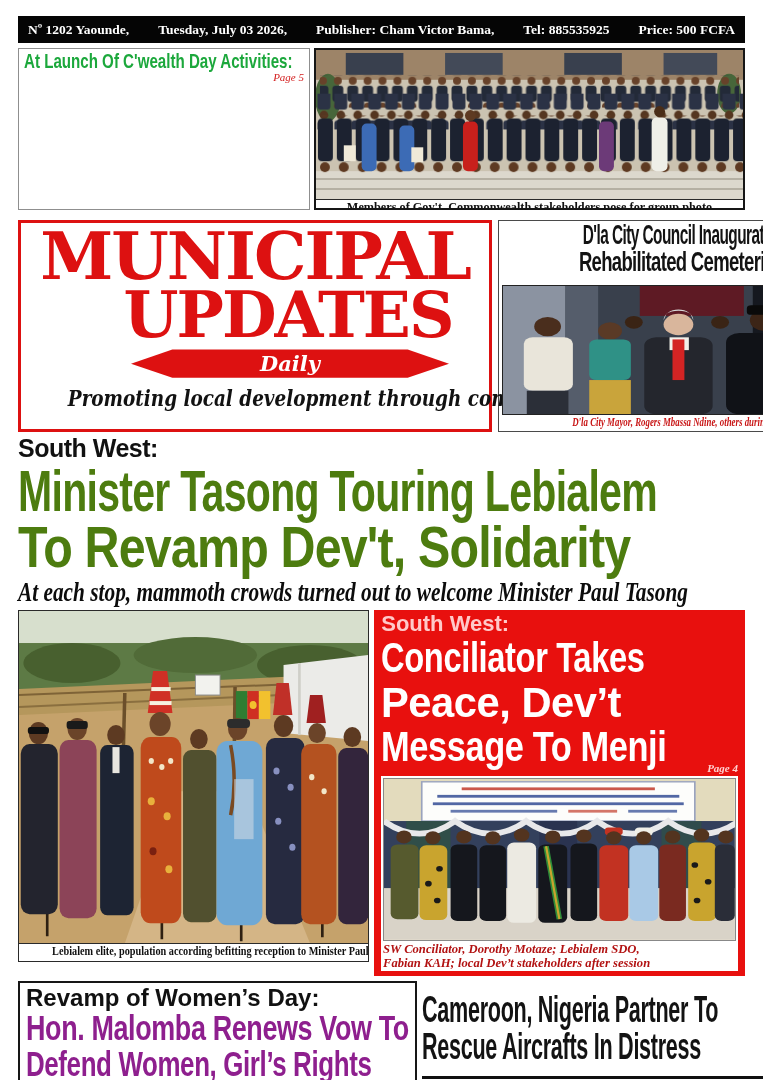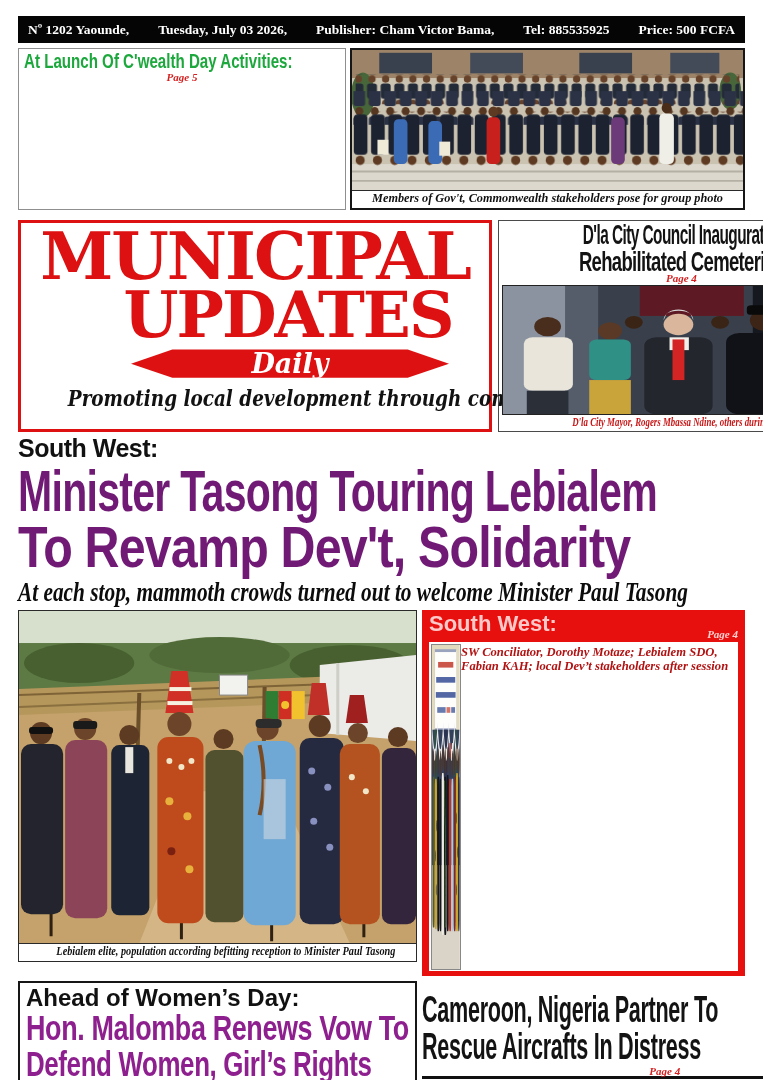--- a/index.html
+++ b/index.html
@@ -14,75 +14,75 @@
   .ln { display:block; white-space:nowrap; transform:scaleX(var(--sx,1)); transform-origin:left center; }
   .ln.c { transform-origin:center center; text-align:center; }
 
   
   .topbar { height:27px; background:#050505; color:#fff; display:flex; align-items:center;
     justify-content:space-between; padding:0 10px; font-family:"Liberation Serif",serif;
     font-weight:bold; font-size:13.5px; }
 
   .row { display:flex; }
   .pageref { color:#d42020; font-family:"Liberation Serif",serif; font-style:italic;
-    font-weight:bold; font-size:11px; text-align:center; line-height:1; }
+    font-weight:normal; font-size:11px; text-align:right; line-height:1; }
 
   
   .row1 { margin-top:5px; height:162px; gap:4px; }
-  .lead-box { width:328px; border:1px solid #8f8f8f; padding:1px 5px 0; background:#fff; }
+  .lead-box { width:292px; border:1px solid #8f8f8f; padding:1px 5px 0; background:#fff; }
   .kicker-green { color:#1ca83c; font-weight:bold; font-size:21px; line-height:1.05; }
   .lead-hl { color:#131313; font-weight:bold; font-size:38px; line-height:0.97; letter-spacing:-1px; }
   .photo-frame { position:relative; border:2px solid #161616; background:#cbc3b1;
     display:flex; flex-direction:column; overflow:hidden; }
   .photoA-wrap { flex:1; }
   .photo-frame svg { display:block; width:100%; height:100%; }
   .caption { background:#fff; border-top:1.5px solid #2a2a2a; color:#111;
-    font-family:"Liberation Serif",serif; font-weight:bold; font-style:italic;
+    font-family:"Liberation Serif",serif; font-weight:bold; 
     font-size:12.5px; line-height:1.1; padding:1px 2px 2px; }
 
   
   .row2 { margin-top:10px; height:212px; gap:6px; }
   .masthead { width:474px; border:3px solid #dd1111; text-align:center; padding-top:3px; background:#fff; }
   .mh-title { font-family:"DejaVu Serif",serif; font-weight:bold; color:#dd1111;
     line-height:0.92; letter-spacing:-2px; }
   .mh1 { font-size:66px; }
   .mh2 { font-size:63px; padding-left:66px; }
   .ribbon { width:318px; height:32px; margin:3px 40px 0 auto; background:#dd1111;
     clip-path:polygon(0 50%,13% 6%,87% 6%,100% 50%,87% 94%,13% 94%);
     display:flex; align-items:center; justify-content:center; }
   .daily { font-family:"DejaVu Serif",serif; font-style:italic; font-weight:bold;
-    color:#fff; font-size:27px; line-height:1; }
+    color:#fff; font-size:21px; line-height:1; }
   .slogan { font-family:"DejaVu Serif",serif; font-style:italic; font-weight:bold;
     color:#121212; font-size:23px; margin-top:4px; }
   .dla-box { flex:1; border:1.5px solid #4a4a4a; padding:1px 3px 3px; display:flex; flex-direction:column; background:#fff; }
   .dla-hl { color:#131313; font-weight:bold; font-size:28px; line-height:0.96; letter-spacing:-1px; }
   .dla-box .pageref { margin-top:-3px; }
   .photoB-frame { flex:1; border:1.5px solid #222; position:relative; margin-top:1px; overflow:hidden; }
   .photoB-frame svg { display:block; width:100%; height:100%; }
   .caption-red { color:#c81616; font-family:"Liberation Serif",serif; font-weight:bold;
     font-style:italic; font-size:11.5px; text-align:center; padding-top:1px; }
 
   
   .kicker-main { font-weight:bold; font-size:25px; color:#111; margin-top:2px; letter-spacing:-0.5px; }
-  .blue-hl { color:#701a75; font-weight:bold; font-size:57px; line-height:0.98; letter-spacing:-1px; margin-top:1px; }
+  .blue-hl { color:#4d7c0f; font-weight:bold; font-size:57px; line-height:0.98; letter-spacing:-1px; margin-top:1px; }
   .sub { font-family:"Liberation Serif",serif; font-weight:bold; font-style:italic;
     color:#0c0c0c; font-size:27px; line-height:1; margin-top:3px; }
   .sub-ref { margin-top:-4px; padding-right:34px; }
 
   
   .row3 { margin-top:4px; height:366px; gap:5px; align-items:flex-start; }
   .photoC-frame { width:399px; height:352px; border:1.5px solid #2a2a2a; }
   .photoC-wrap { flex:1; overflow:hidden; }
   .red-box { flex:1; height:366px; background:#e8100e; padding:2px 7px 5px; display:flex; flex-direction:column; }
   .kicker-red { color:#ffc9c9; font-weight:bold; font-size:22px; line-height:1.05; }
   .red-hl { color:#ffffff; font-weight:bold; font-size:43px; line-height:1.04; letter-spacing:-0.5px; }
   .pageref-light { color:#ffd2d2; font-family:"Liberation Serif",serif; font-style:italic;
     font-weight:bold; font-size:11px; text-align:right; margin-top:-6px; line-height:1; }
   .photoD-frame { background:#fff; padding:2px 2px 1px; margin-top:2px; flex:1;
-    display:flex; min-height:0; }
+    display:flex; flex-direction:column; min-height:0; }
   .photoD-wrap { flex:1; overflow:hidden; border:1px solid #888; }
   .photoD-wrap svg { display:block; width:100%; height:100%; }
   .caption-d { color:#b21212; font-family:"Liberation Serif",serif; font-weight:bold;
     font-style:italic; font-size:13px; line-height:1.08; padding-top:1px; }
 
   
   .row4 { margin-top:5px; gap:5px; }
   .women-box { width:399px; border:2px solid #161616; padding:2px 6px 1px; background:#fff; }
   .kicker-black { font-weight:bold; font-size:24px; color:#111; line-height:1.05; }
   .purple-hl { color:#8e1f8e; font-weight:bold; font-size:35px; line-height:1.02; letter-spacing:-0.5px; }
@@ -298,20 +298,25 @@
           <rect x="362" y="137" width="34" height="176" rx="9" fill="#33253c"></rect>
         </svg>
       </div>
       <div class="caption">
         <span class="ln c" style="--sx:0.82">Lebialem elite, population according befitting reception to Minister Paul Tasong</span>
       </div>
     </div>
 
     <div class="red-box">
       <div class="kicker-red">South West:</div>
+      <div class="red-hl">
+        <span class="ln" style="--sx:0.76">Conciliator Takes</span>
+        <span class="ln" style="--sx:0.97">Peace, Dev’t</span>
+        <span class="ln" style="--sx:0.80">Message To Menji</span>
+      </div>
       <div class="pageref-light">Page 4</div>
       <div class="photoD-frame">
         <div class="photoD-wrap">
           <svg viewBox="0 0 316 172" preserveAspectRatio="none">
             <rect width="316" height="172" fill="#e3dbbd"></rect>
             <rect x="34" y="3" width="246" height="42" fill="#fdfdfb" stroke="#9aa3be" stroke-width="1.5"></rect>
             <rect x="70" y="9" width="174" height="3" fill="#c23a2a" opacity="0.85"></rect>
             <rect x="48" y="17" width="218" height="3" fill="#27418f" opacity="0.8"></rect>
             <rect x="44" y="25" width="226" height="3" fill="#27418f" opacity="0.8"></rect>
             <rect x="60" y="33" width="96" height="3" fill="#27418f" opacity="0.7"></rect>
@@ -362,21 +367,21 @@
         <div class="caption-d">
           <span class="ln" style="--sx:0.97">SW Conciliator, Dorothy Motaze; Lebialem SDO,</span>
           <span class="ln" style="--sx:0.97">Fabian KAH; local Dev’t stakeholders after session</span>
         </div>
       </div>
     </div>
   </div>
 
   <div class="row row4">
     <div class="women-box">
-      <div class="kicker-black">Ahead of Women’s Day:</div>
+      <div class="kicker-black">Revamp of Women’s Day:</div>
       <div class="purple-hl">
         <span class="ln" style="--sx:0.77">Hon. Malomba Renews Vow To</span>
         <span class="ln" style="--sx:0.74">Defend Women, Girl’s Rights</span>
       </div>
 
     </div>
 
     <div class="aviation">
       <div class="av-hl">
         <span class="ln" style="--sx:0.60">Cameroon, Nigeria Partner To</span>

